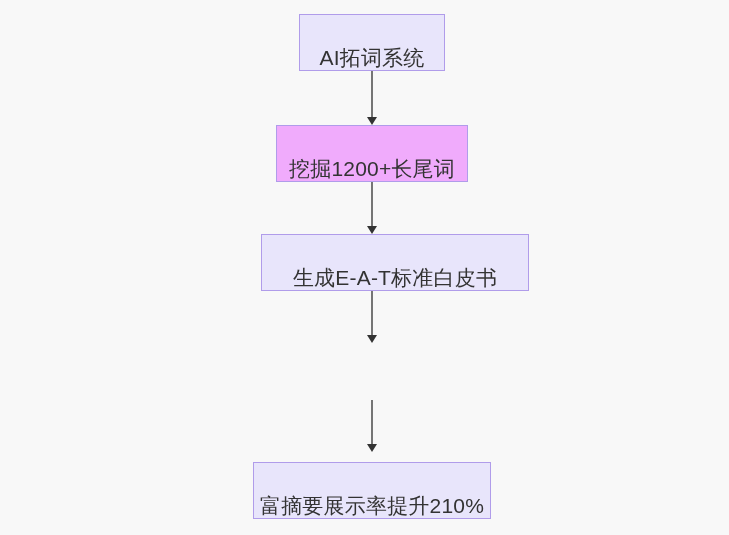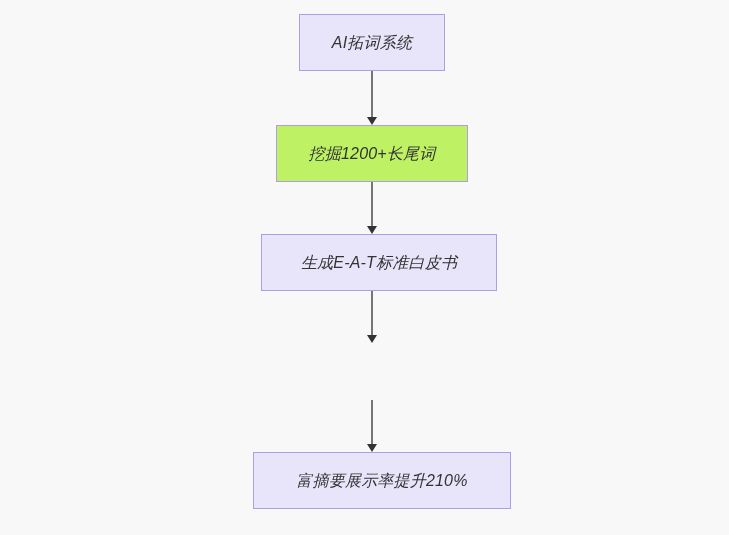--- a/index.html
+++ b/index.html
@@ -17,28 +17,27 @@
     position: relative;
     width: 729px;
     height: 535px;
   }
   .node {
     position: absolute;
     box-sizing: border-box;
     background: #e8e5fb;
     border: 1.6px solid #b09cea;
     display: flex;
-    align-items: center;
+    align-items: flex-end;
     justify-content: center;
     color: #333333;
-    font-size: 16px;
+    font-size: 21px;
     line-height: 1.2;
     letter-spacing: 0.2px;
     white-space: nowrap;
-    font-style: italic;
   }
   .node-label {
     display: block;
   }
   .connector {
     position: absolute;
     pointer-events: none;
   }
   .conn-line {
     position: absolute;
@@ -75,23 +74,23 @@
     <div class="conn-head" style="top: 44px; border-top-color: rgb(51, 51, 51);"></div>
   </div>
   <div class="connector" id="edge-3" style="left: 371px; top: 400px; width: 2px; height: 52px;">
     <div class="conn-line" style="height: 45px; background: rgb(117, 117, 117);"></div>
     <div class="conn-head" style="top: 44px; border-top-color: rgb(51, 51, 51);"></div>
   </div>
 
   <div class="node" id="node-box-0" style="left: 299px; top: 14px; width: 146px; height: 57px; background: rgb(232, 229, 251); border-color: rgb(176, 156, 234); color: rgb(51, 51, 51);">
     <span class="node-label">AI拓词系统</span>
   </div>
-  <div class="node" id="node-box-1" style="left: 276px; top: 125px; width: 192px; height: 57px; background: #bef264; border-color: rgb(176, 156, 234); color: rgb(51, 51, 51);">
+  <div class="node" id="node-box-1" style="left: 276px; top: 125px; width: 192px; height: 57px; background: #f0abfc; border-color: rgb(176, 156, 234); color: rgb(51, 51, 51);">
     <span class="node-label">挖掘1200+长尾词</span>
   </div>
-  <div class="node" id="node-box-2" style="left: 261px; top: 234px; width: 236px; height: 57px; background: rgb(232, 229, 251); border-color: rgb(176, 156, 234); color: rgb(51, 51, 51);">
+  <div class="node" id="node-box-2" style="left: 261px; top: 234px; width: 268px; height: 57px; background: rgb(232, 229, 251); border-color: rgb(176, 156, 234); color: rgb(51, 51, 51);">
     <span class="node-label">生成E-A-T标准白皮书</span>
   </div>
-  <div class="node" id="node-box-4" style="left: 253px; top: 452px; width: 258px; height: 57px; background: rgb(232, 229, 251); border-color: rgb(176, 156, 234); color: rgb(51, 51, 51);">
+  <div class="node" id="node-box-4" style="left: 253px; top: 462px; width: 238px; height: 57px; background: rgb(232, 229, 251); border-color: rgb(176, 156, 234); color: rgb(51, 51, 51);">
     <span class="node-label">富摘要展示率提升210%</span>
   </div>
 
 </div>
 
 </body></html>

